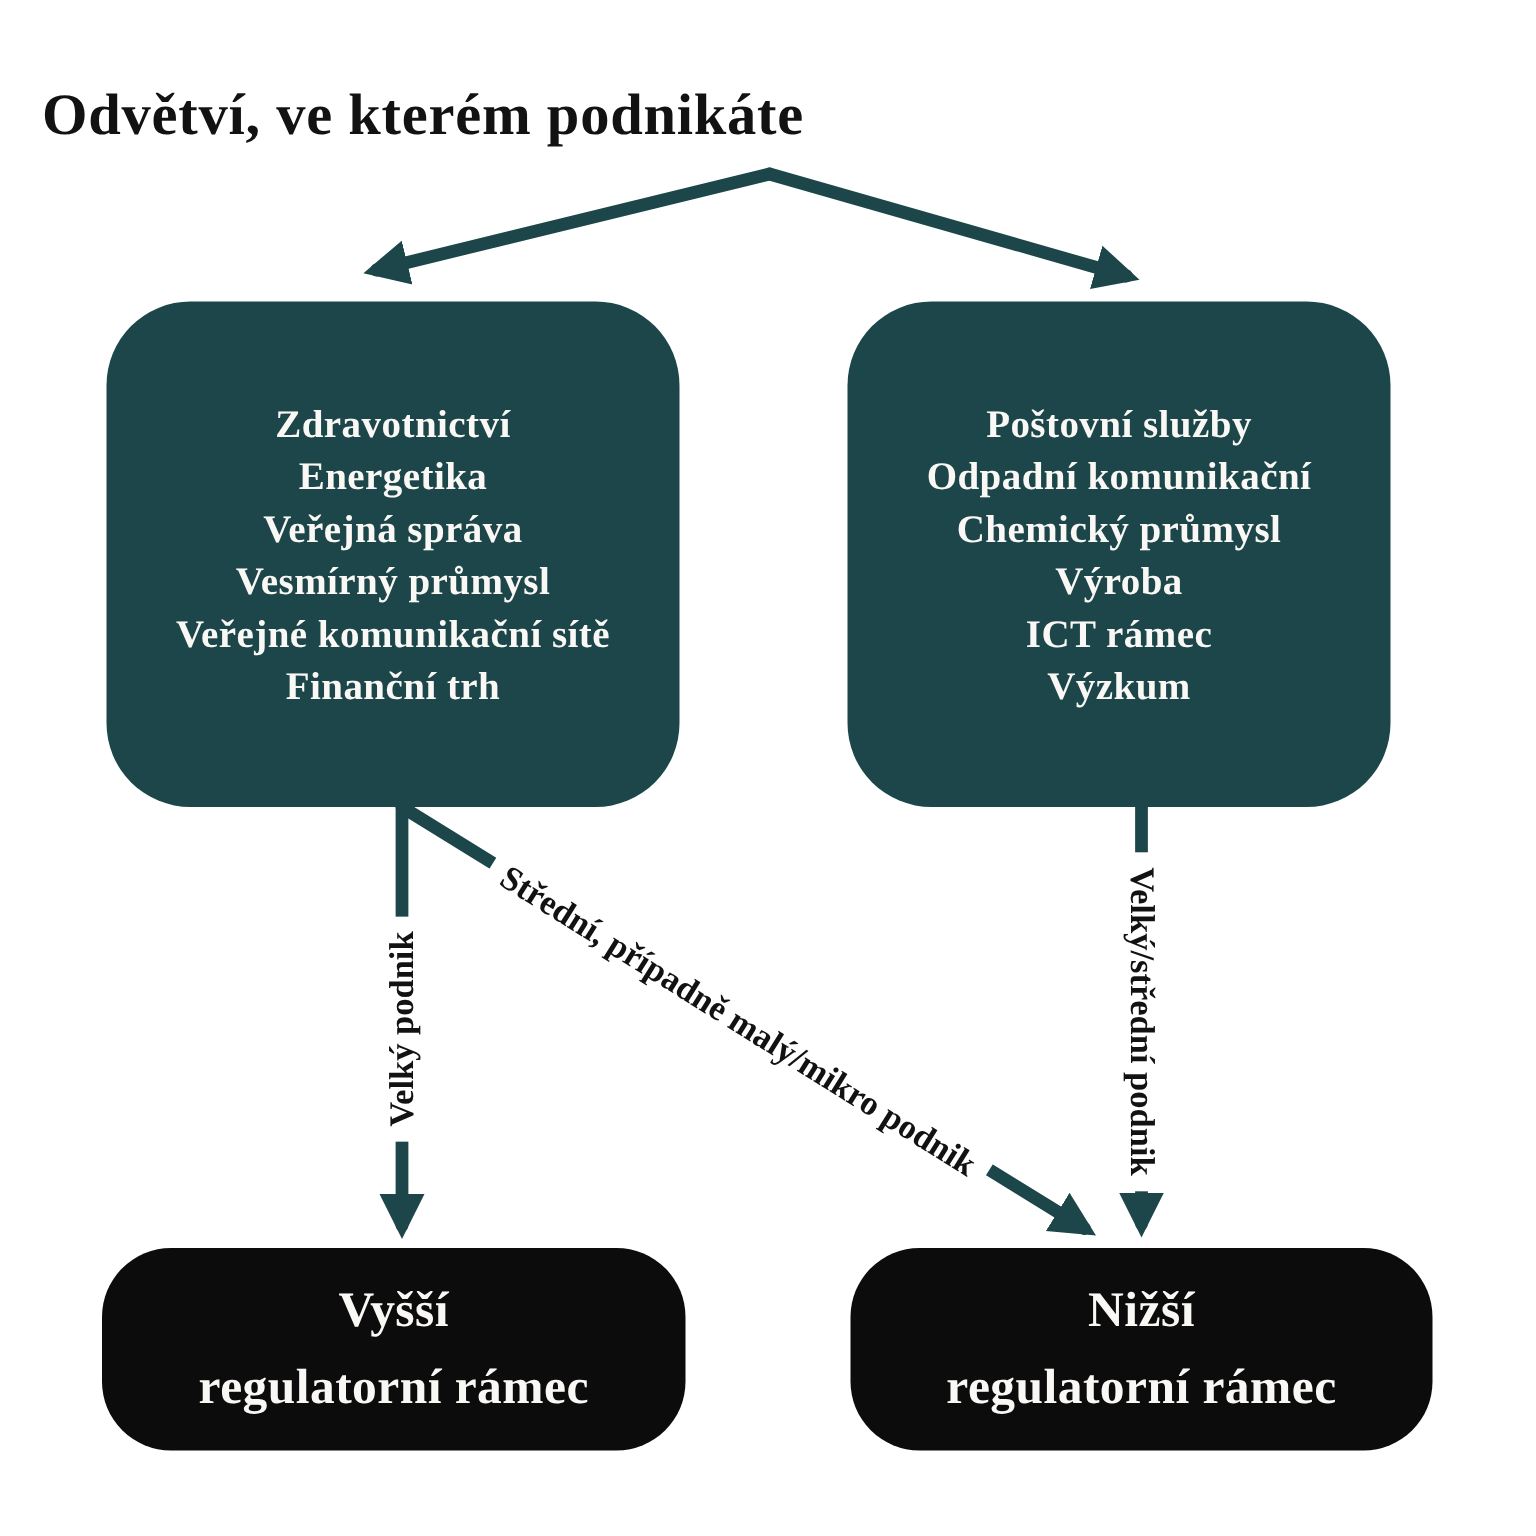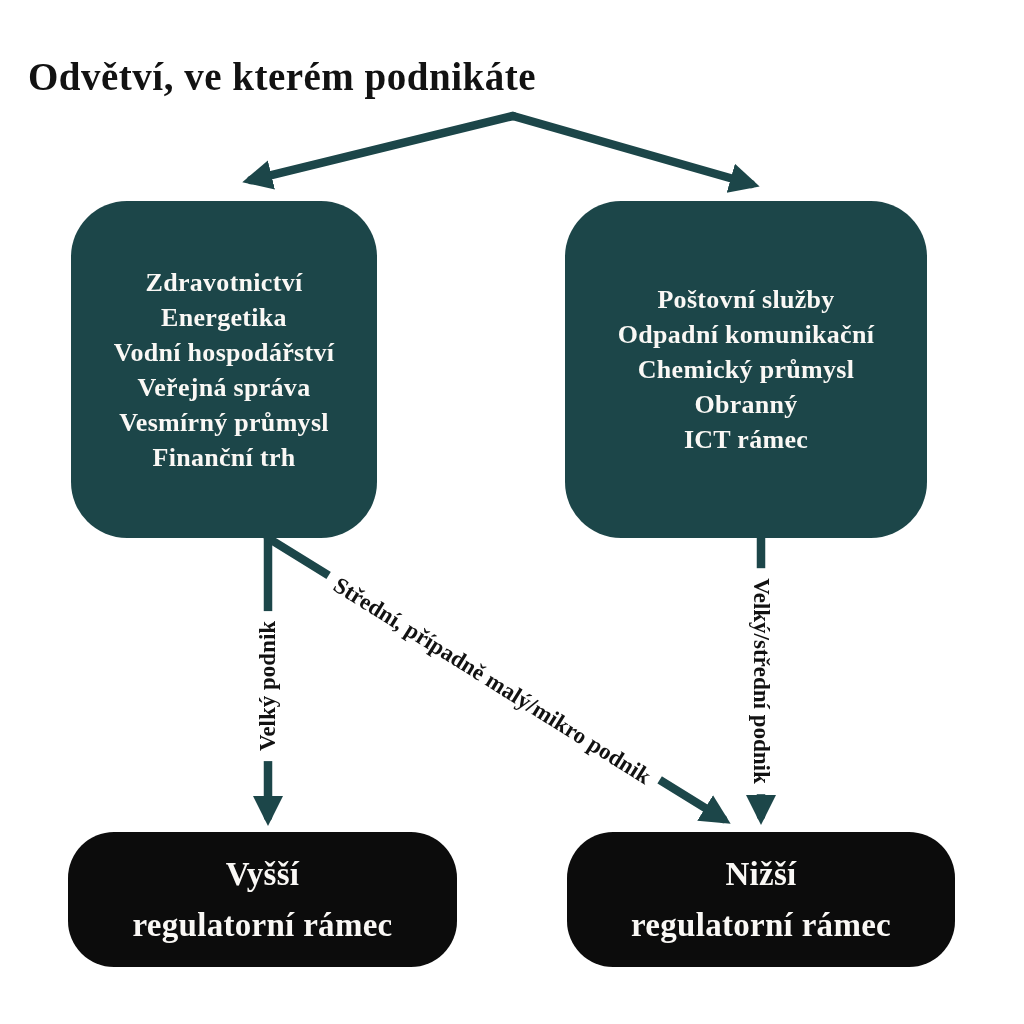--- a/index.html
+++ b/index.html
@@ -48,21 +48,21 @@
     background: var(--teal);
     border-radius: 56px;
     color: var(--text-light);
     display: flex; flex-direction: column;
     justify-content: center;
     text-align: center;
     font-size: 26px; font-weight: bold;
     line-height: 35px;
     letter-spacing: 0.3px;
   }
-  .sector-box.left  { left: 71px;  width: 306px; }
+  .sector-box.left  { left: 71px;  width: 382px; }
   .sector-box.right { left: 565px; width: 362px; }
   .arrow-label {
     position: absolute;
     background: var(--bg);
     color: var(--text-dark);
     font-size: 23px; font-weight: bold;
     white-space: nowrap;
     padding: 4px 10px;
     z-index: 3;
   }
@@ -102,32 +102,33 @@
     <path class="shaft" d="M513,116 L251,180" marker-end="url(#ah)"></path>
     <path class="shaft" d="M513,116 L751,184" marker-end="url(#ah)"></path>
     <path class="shaft" d="M268,538 L268,817" marker-end="url(#ah)"></path>
     <path class="shaft" d="M268,538 L723,819" marker-end="url(#ah)"></path>
     <path class="shaft" d="M761,538 L761,816" marker-end="url(#ah)"></path>
   </svg>
 
   <div class="sector-box left">
     <div>Zdravotnictví</div>
     <div>Energetika</div>
-    <div>Vodní hospodářství</div>
     <div>Veřejná správa</div>
     <div>Vesmírný průmysl</div>
+    <div>Veřejné komunikační sítě</div>
     <div>Finanční trh</div>
   </div>
 
   <div class="sector-box right">
     <div>Poštovní služby</div>
     <div>Odpadní komunikační</div>
     <div>Chemický průmysl</div>
-    <div>Obranný</div>
+    <div>Výroba</div>
     <div>ICT rámec</div>
+    <div>Výzkum</div>
   </div>
 
   <div class="arrow-label rot-ccw" style="left:268px; top:686px;">Velký podnik</div>
 
   <div class="arrow-label rot-diag" style="left:492px; top:681px;">Střední, případně malý/mikro podnik</div>
 
   <div class="arrow-label rot-cw" style="left:761px; top:681px;">Velký/střední podnik</div>
 
   <div class="outcome-box left">
     <div>Vyšší</div>

